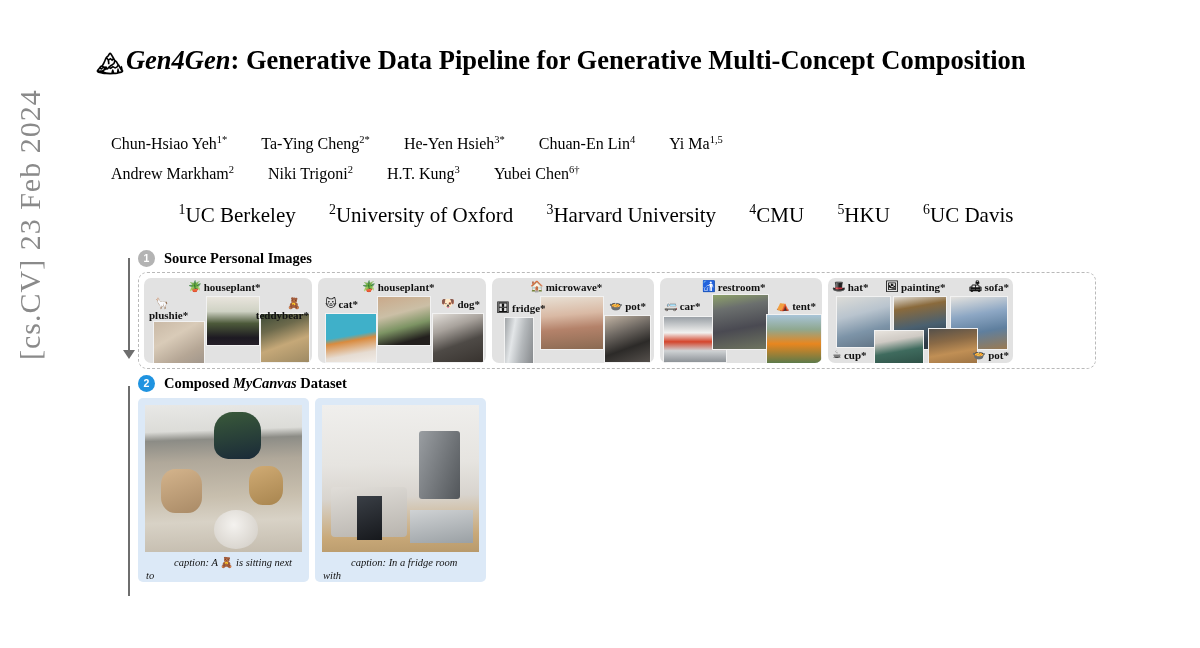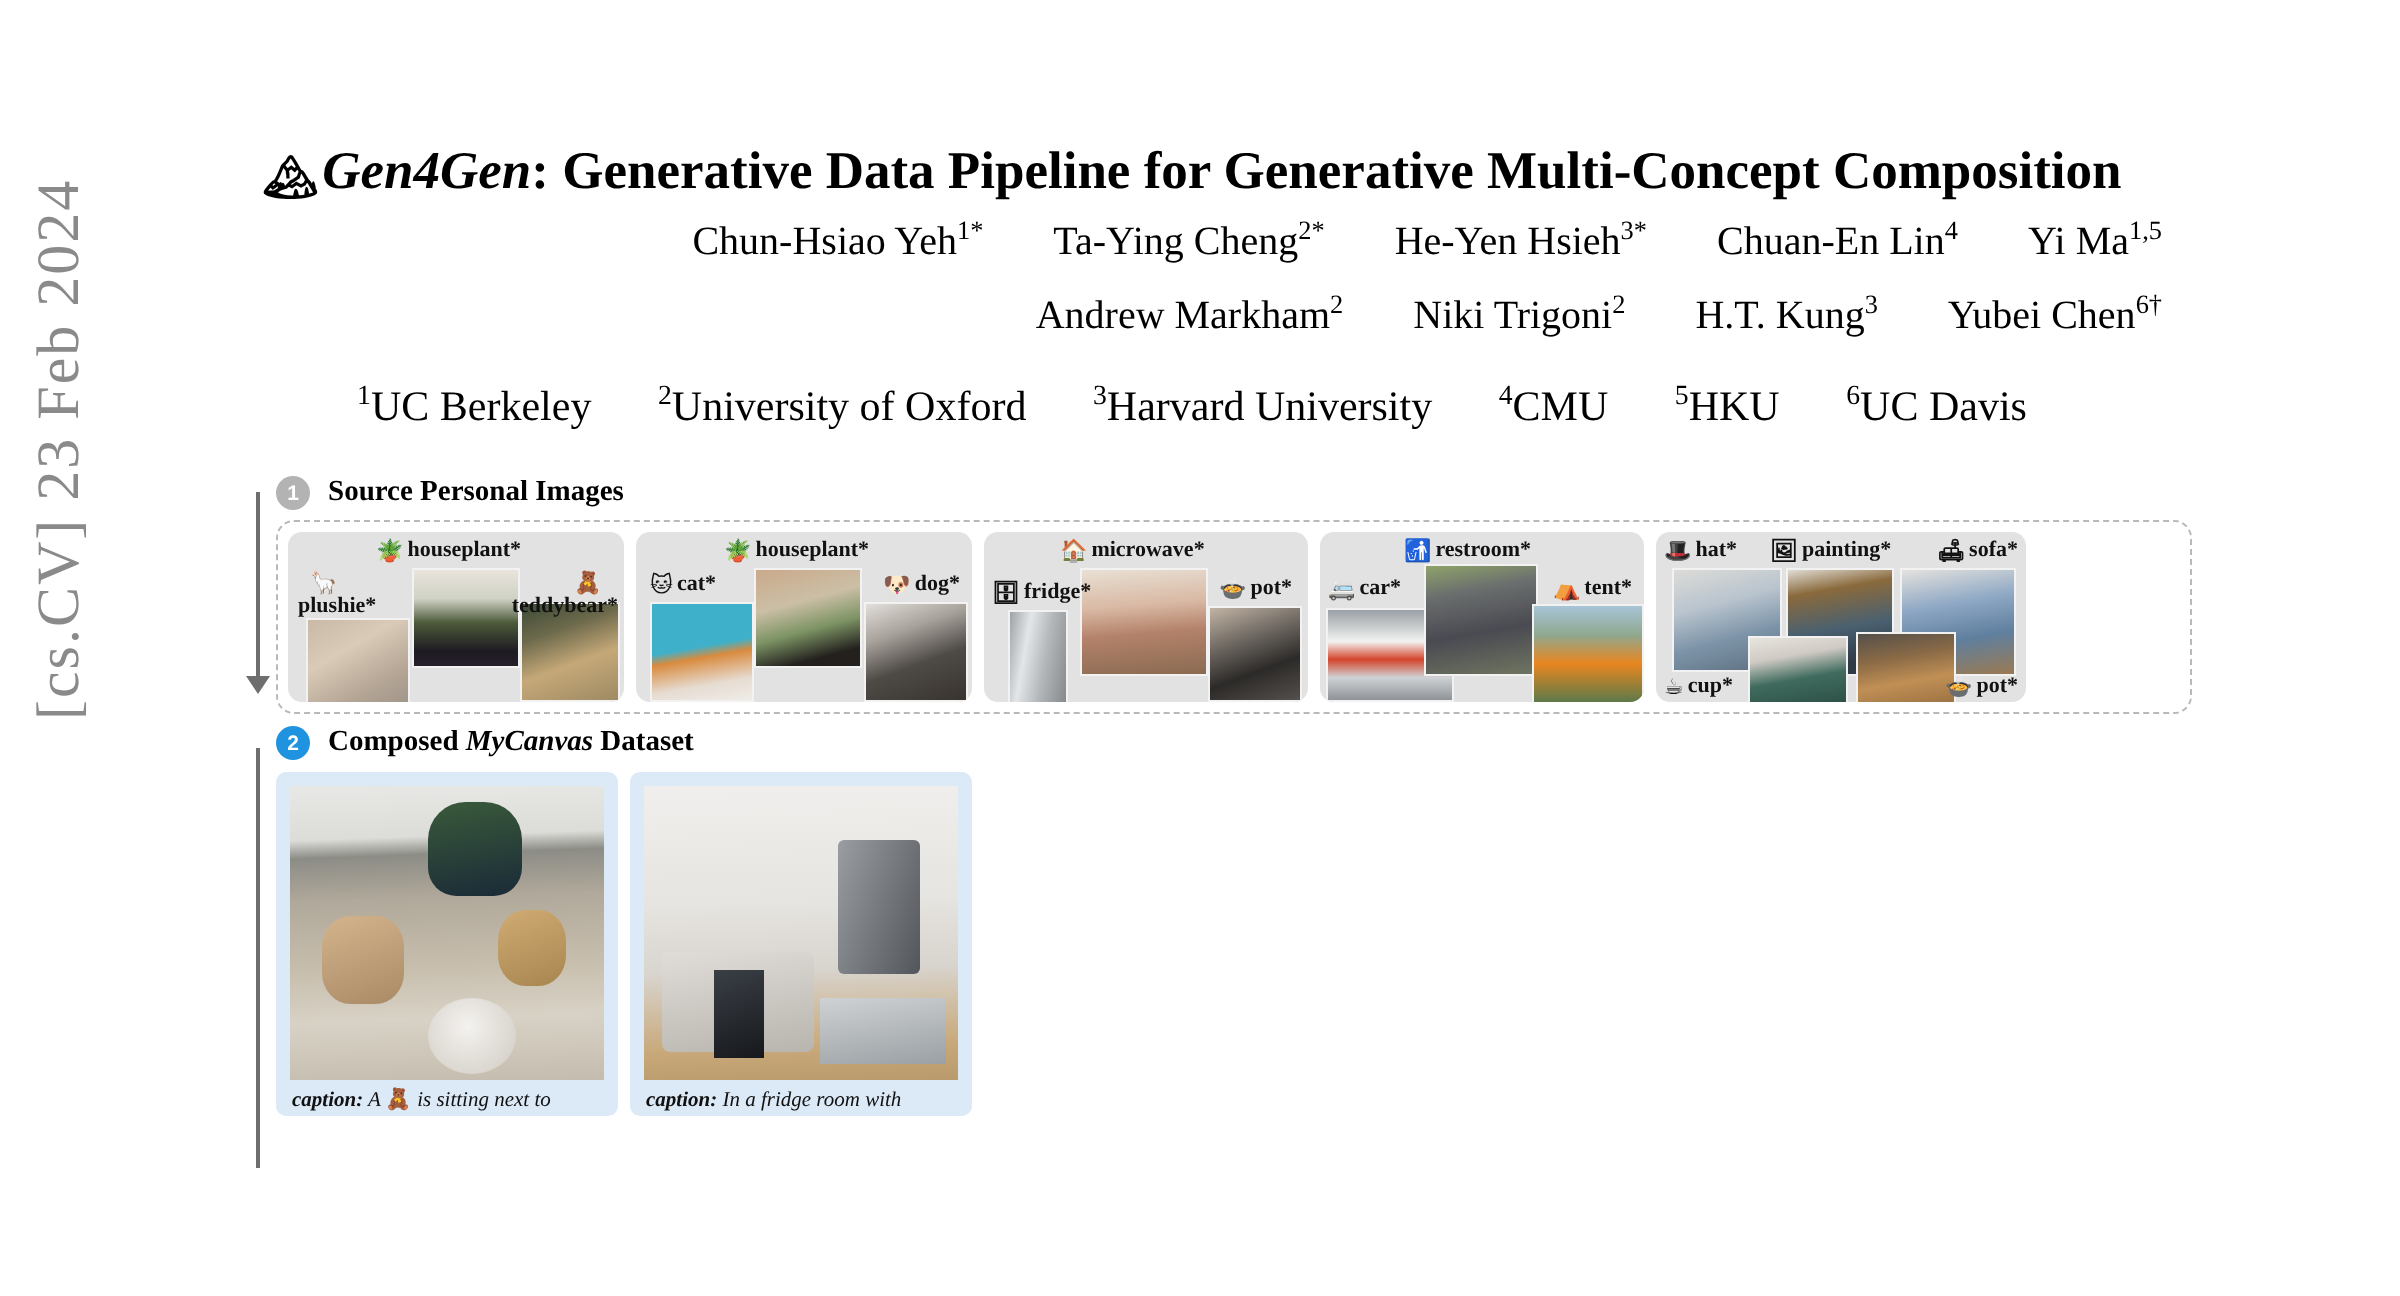--- a/index.html
+++ b/index.html
@@ -39,43 +39,43 @@
   #paper {
     position: absolute;
     left: 96px;
     top: 0;
     width: 1000px;
     height: 648px;
   }
 
   
   #title-block {
-    text-align: center;
-    padding-top: 70px;
+    padding-top: 45px;
   }
   #paper-title {
     font-size: 26.5px;
     font-weight: bold;
     line-height: 1.2;
     white-space: nowrap;
   }
   #paper-title .logo-emoji {
     font-family: "DejaVu Sans", sans-serif;
     font-size: 22px;
     vertical-align: -2px;
     margin-right: 2px;
   }
   #paper-title .gen4gen {
     font-style: italic;
   }
 
   
   #authors-block {
-    text-align: right;
-    font-size: 20px;
+    text-align: left;
+    margin-top: 52px;
+    font-size: 16px;
     line-height: 1.85;
   }
   .author-row { white-space: nowrap; }
   .author { margin: 0 15px; }
   sup { font-size: 0.66em; vertical-align: super; line-height: 0; }
 
   
   #affiliations {
     text-align: center;
     margin-top: 14px;
@@ -210,21 +210,21 @@
     overflow: hidden;
     position: relative;
   }
   .composed-caption {
     font-size: 10.5px;
     font-style: italic;
     line-height: 1.25;
     padding: 4px 1px 0 1px;
     color: #111;
   }
-  .composed-caption b { font-style: italic; font-weight: bold; }
+  .composed-caption b { font-style: italic; font-weight: normal; margin-left: 28px; }
   .composed-caption .em {
     font-family: "DejaVu Sans", sans-serif;
     font-style: normal;
   }
 </style>
 </head>
 <body>
 
 <div id="arxiv-stamp">
   <span>[cs.CV]  23 Feb 2024</span>

